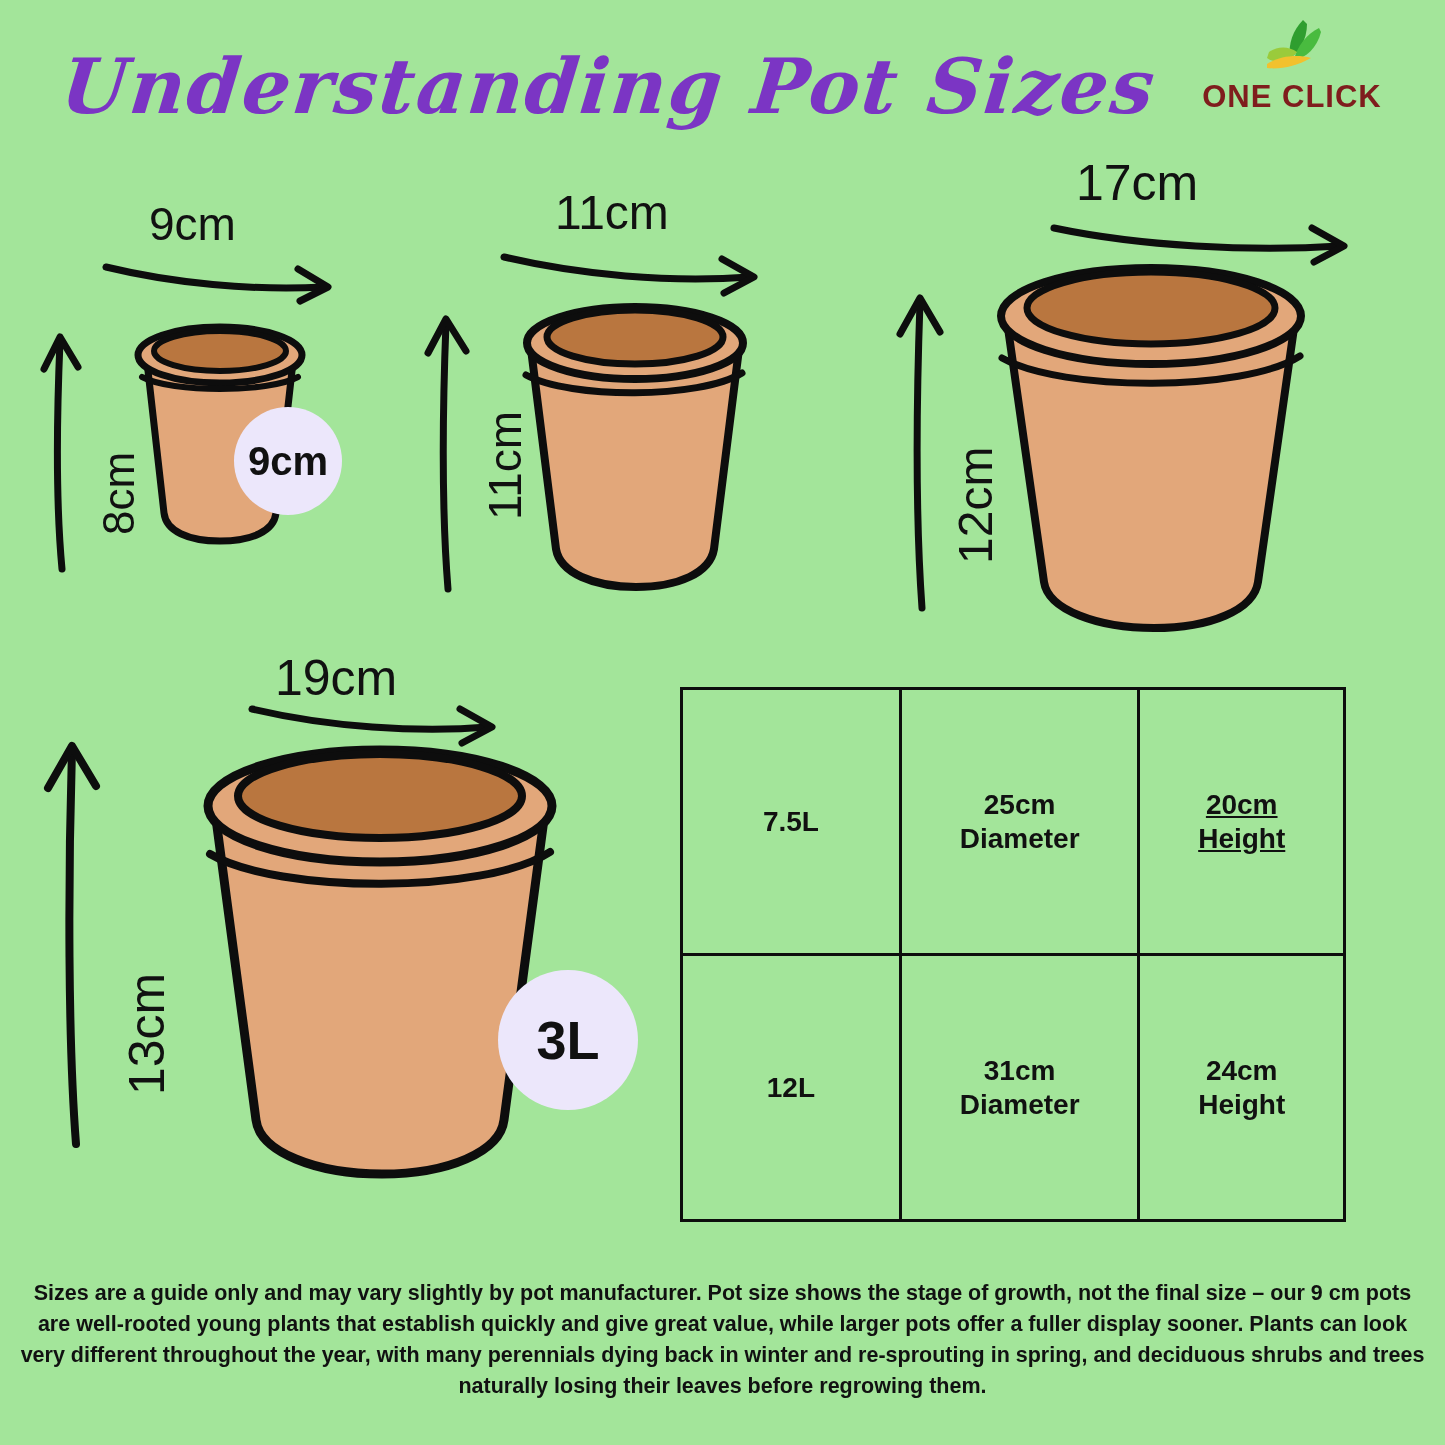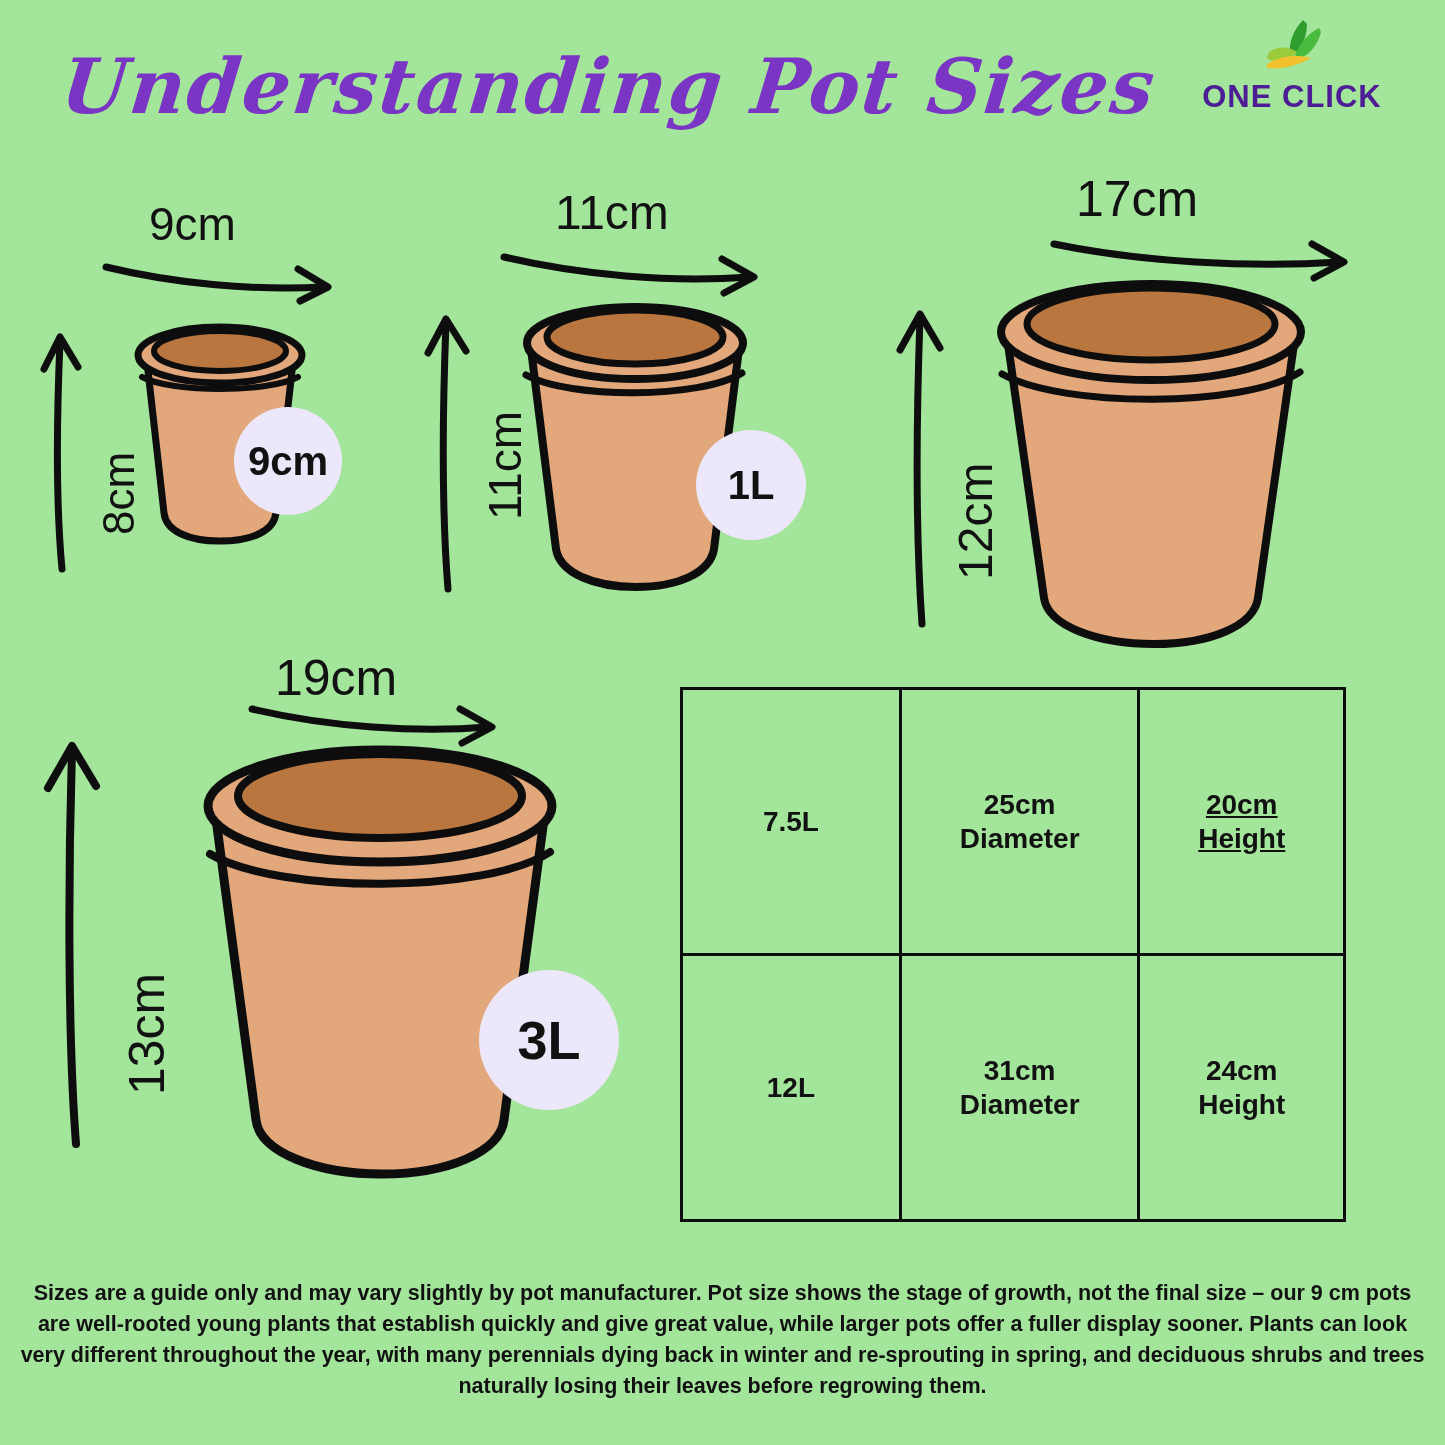--- a/index.html
+++ b/index.html
@@ -47,21 +47,21 @@
     position: absolute;
     left: 0;
     top: 62px;
     width: 250px;
     text-align: center;
     font-family: "Liberation Sans", sans-serif;
     font-weight: 700;
     font-size: 31px;
     line-height: 34px;
     letter-spacing: 1px;
-    color: #4c1d95;
+    color: #7f1d1d;
   }
 
   
   .pot-group { position: absolute; }
 
   .pot { position: absolute; }
   .pot svg { display: block; }
 
   .badge {
     position: absolute;
@@ -198,24 +198,23 @@
 
     <div class="pot" style="left:90px; top:118px;">
       <svg width="300" height="320" viewBox="0 0 300 320">
         <path d="M40 48 L66 256 C70 280 104 294 146 294 C188 294 220 280 224 256 L250 48 Z" fill="#e2a77a" stroke="#0d0d0d" stroke-width="8" stroke-linejoin="round"></path>
         <ellipse cx="145" cy="50" rx="108" ry="36" fill="#e2a77a" stroke="#0d0d0d" stroke-width="8"></ellipse>
         <ellipse cx="145" cy="44" rx="88" ry="27" fill="#b9763f" stroke="#0d0d0d" stroke-width="7"></ellipse>
         <path d="M36 82 C80 106 210 106 252 80" stroke="#0d0d0d" stroke-width="7" fill="none" stroke-linecap="round"></path>
       </svg>
     </div>
 
-    <div class="badge" style="left:296px; top:255px; width:110px; height:110px; font-size:40px;">1L</div>
-  </div>
-
-  <div class="pot-group" style="left:880px; top:160px; width:540px; height:510px;text-align:right;">
+  </div>
+
+  <div class="pot-group" style="left:880px; top:144px; width:540px; height:510px;text-align:right;">
 
     <div class="dim-h" style="left:196px; top:10px; font-size:50px;">17cm</div>
     <div class="arrow" style="left:170px; top:72px;">
       <svg width="310" height="50" viewBox="0 0 310 50">
         <path d="M4 12 C90 30 200 36 290 30" stroke="#0d0d0d" stroke-width="7" fill="none" stroke-linecap="round"></path>
         <path name="head" d="M262 12 L294 30 L264 46" stroke="#0d0d0d" stroke-width="7" fill="none" stroke-linecap="round" stroke-linejoin="round"></path>
       </svg>
     </div>
 
     <div class="dim-v" style="left:68px; top:420px; font-size:48px; transform:rotate(-90deg);">12cm</div>
@@ -257,21 +256,21 @@
 
     <div class="pot" style="left:150px; top:105px;">
       <svg width="460" height="480" viewBox="0 0 460 480">
         <path d="M54 74 L96 390 C100 422 156 444 222 444 C288 444 340 422 344 390 L386 74 Z" fill="#e2a77a" stroke="#0d0d0d" stroke-width="9" stroke-linejoin="round"></path>
         <ellipse cx="220" cy="76" rx="172" ry="56" fill="#e2a77a" stroke="#0d0d0d" stroke-width="9"></ellipse>
         <ellipse cx="220" cy="66" rx="142" ry="42" fill="#b9763f" stroke="#0d0d0d" stroke-width="8"></ellipse>
         <path d="M50 124 C118 164 326 164 390 122" stroke="#0d0d0d" stroke-width="8" fill="none" stroke-linecap="round"></path>
       </svg>
     </div>
 
-    <div class="badge" style="left:469px; top:345px; width:140px; height:140px; font-size:54px;">3L</div>
+    <div class="badge" style="left:488px; top:345px; width:140px; height:140px; font-size:54px;">3L</div>
   </div>
 
   <div class="table-wrap">
     <table class="sizes">
       <tbody>
         <tr>
           <td class="c0">7.5L</td>
           <td class="c1" style="white-space:pre-line;">25cm
 Diameter</td>
           <td class="c2" style="white-space:pre-line;text-decoration:underline;">20cm

